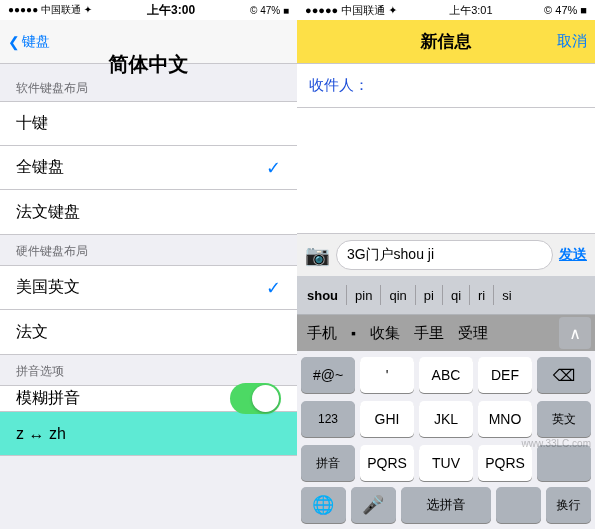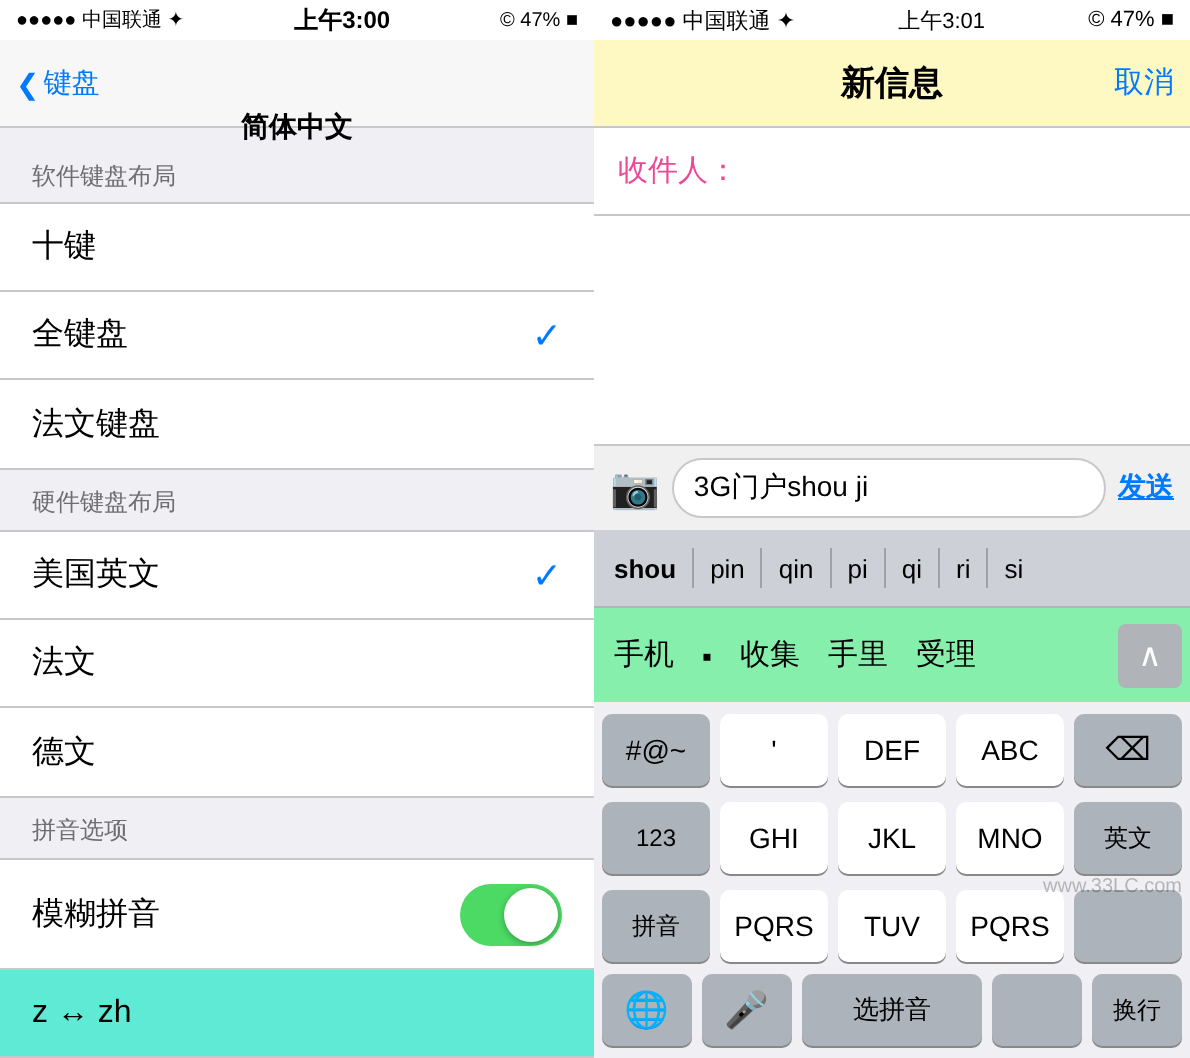--- a/index.html
+++ b/index.html
@@ -49,21 +49,21 @@
       position: absolute;
       left: 8px;
       color: #007aff;
       font-size: 14px;
       display: flex;
       align-items: center;
       gap: 2px;
       cursor: pointer;
     }
     .nav-bar .title {
-      font-size: 14px;
+      font-size: 20px;
       font-weight: 600;
       color: #000;
       margin-top: 45px;
     }
 
     .section-header {
       background: #efeff4;
       padding: 8px 16px 4px;
       font-size: 12px;
       color: #6d6d72;
@@ -101,21 +101,21 @@
     .section-gap {
       height: 30px;
       background: #efeff4;
     }
     .section-gap-small {
       height: 8px;
       background: #efeff4;
     }
 
     .toggle-row {
-      height: 56px;
+      height: 27px;
       background: #fff;
       display: flex;
       align-items: center;
       padding: 0 16px;
       border-top: 1px solid #c8c7cc;
       border-bottom: 1px solid #c8c7cc;
     }
     .toggle-row .label {
       flex: 1;
       font-size: 16px;
@@ -170,21 +170,21 @@
       align-items: center;
       justify-content: space-between;
       padding: 0 8px;
       font-size: 11px;
       color: #000;
       font-weight: 500;
     }
 
     .message-nav {
       height: 44px;
-      background: #fef9c3;
+      background: #fde047;
       border-bottom: 1px solid #c8c7cc;
       display: flex;
       align-items: center;
       justify-content: center;
       position: relative;
     }
     .message-nav .title {
       font-size: 17px;
       font-weight: 600;
       color: #000;
@@ -200,21 +200,21 @@
     .recipient-bar {
       height: 44px;
       background: #fff;
       border-bottom: 1px solid #c8c7cc;
       display: flex;
       align-items: center;
       padding: 0 12px;
     }
     .recipient-bar .to-label {
       font-size: 15px;
-      color: #ec4899;
+      color: #1d4ed8;
       margin-right: 4px;
     }
 
     .message-body {
       flex: 1;
       background: #fff;
     }
 
     .input-area {
       background: #f0f0f0;
@@ -273,22 +273,22 @@
       font-weight: 600;
     }
     .suggestions-divider {
       width: 1px;
       height: 20px;
       background: #a0a0a5;
     }
 
     
     .candidate-row {
-      background: #86efac;
-      height: 48px;
+      background: #a3a3a3;
+      height: 37px;
       border-top: 1px solid #b0b3b8;
       display: flex;
       align-items: center;
       padding: 0 4px;
       gap: 2px;
     }
     .candidate-word {
       color: #000;
       font-size: 15px;
       padding: 4px 6px;
@@ -394,23 +394,20 @@
   <div class="section-gap">
     <div class="section-header">硬件键盘布局</div>
   </div>
   <div class="list-group">
     <div class="list-item">
       <span class="label">美国英文</span>
       <span class="checkmark">✓</span>
     </div>
     <div class="list-item">
       <span class="label">法文</span>
-    </div>
-    <div class="list-item">
-      <span class="label">德文</span>
     </div>
   </div>
 
   <div class="section-gap">
     <div class="section-header">拼音选项</div>
   </div>
   <div class="toggle-row">
     <span class="label">模糊拼音</span>
     <div class="toggle"></div>
   </div>
@@ -468,22 +465,22 @@
     <span class="candidate-word" style="font-size:14px;">▪</span>
     <span class="candidate-word">收集</span>
     <span class="candidate-word">手里</span>
     <span class="candidate-word">受理</span>
     <div class="candidate-expand">∧</div>
   </div>
 
   <div class="kb-row">
     <div class="kb-key dark">#@~</div>
     <div class="kb-key">'</div>
+    <div class="kb-key">ABC</div>
     <div class="kb-key">DEF</div>
-    <div class="kb-key">ABC</div>
     <div class="kb-key dark delete-key" style="font-size:16px;">⌫</div>
   </div>
 
   <div class="kb-row">
     <div class="kb-key dark action-key">123</div>
     <div class="kb-key">GHI</div>
     <div class="kb-key">JKL</div>
     <div class="kb-key">MNO</div>
     <div class="kb-key dark action-key">英文</div>
   </div>

